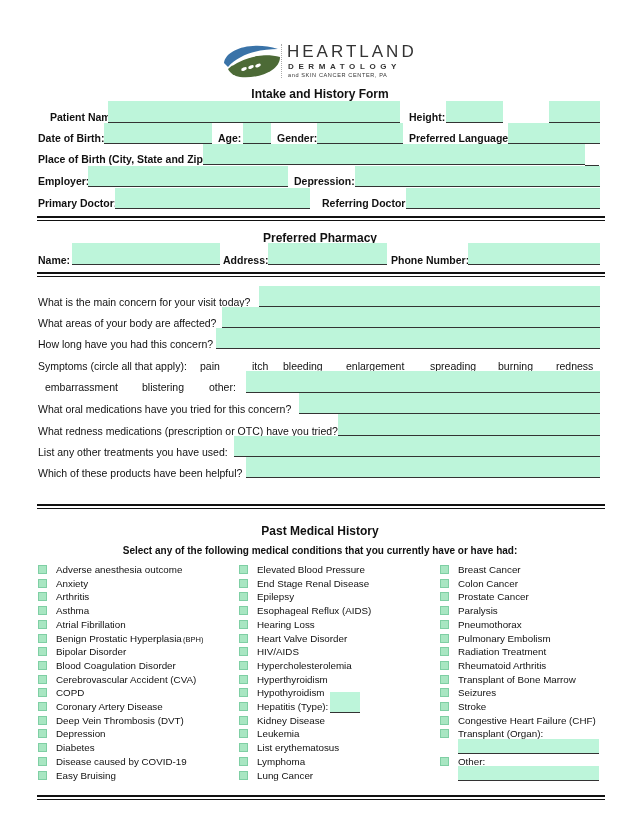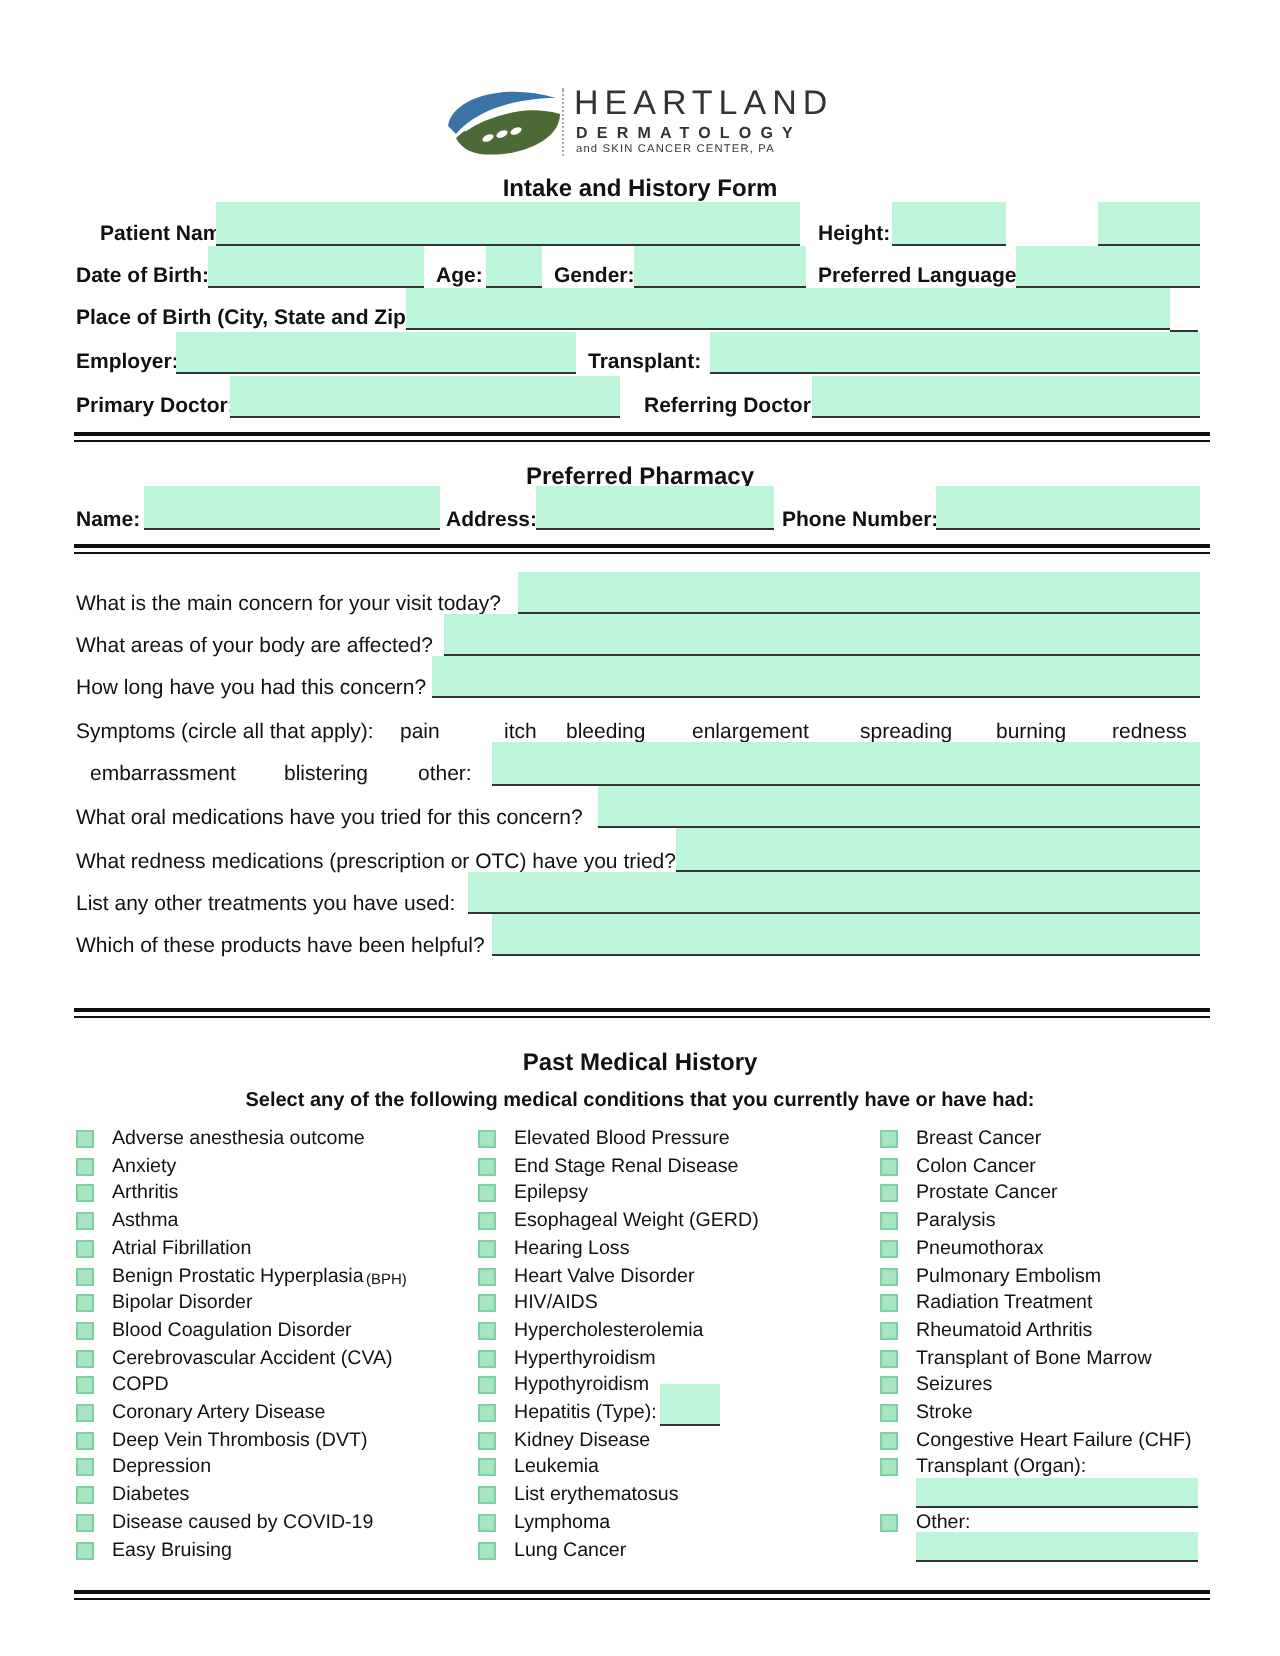--- a/index.html
+++ b/index.html
@@ -72,21 +72,21 @@
 <div class="field" style="left:317px;top:123px;width:86px;height:21px"><input type="text" style=""></div>
 <div class="lbl b" style="left:409px;top:132px">Preferred Language:</div>
 <div class="field" style="left:508px;top:123px;width:92px;height:21px"><input type="text" style=""></div>
 
 <div class="lbl b" style="left:38px;top:153px">Place of Birth (City, State and Zip):</div>
 <div class="field" style="left:203px;top:144px;width:382px;height:21px"><input type="text" style=""></div>
 <div class="uline" style="left:585px;top:164px;width:14px"></div>
 
 <div class="lbl b" style="left:38px;top:175px">Employer:</div>
 <div class="field" style="left:88px;top:166px;width:200px;height:21px"><input type="text" style=""></div>
-<div class="lbl b" style="left:294px;top:175px">Transplant:</div>
+<div class="lbl b" style="left:294px;top:175px">Depression:</div>
 <div class="field" style="left:355px;top:166px;width:245px;height:21px"><input type="text" style=""></div>
 
 <div class="lbl b" style="left:38px;top:197px">Primary Doctor:</div>
 <div class="field" style="left:115px;top:188px;width:195px;height:21px"><input type="text" style=""></div>
 <div class="lbl b" style="left:322px;top:197px">Referring Doctor:</div>
 <div class="field" style="left:406px;top:188px;width:194px;height:21px"><input type="text" style=""></div>
 
 <div class="dbl" style="top:216px"></div>
 
 <div class="title" style="top:231px">Preferred Pharmacy</div>
@@ -214,21 +214,21 @@
     <div class="cb-item" style="left: 239px; top: 576.7px;">
       <span class="cb"></span>
       <span class="cb-text">End Stage Renal Disease</span>
     </div>
     <div class="cb-item" style="left: 239px; top: 590.4px;">
       <span class="cb"></span>
       <span class="cb-text">Epilepsy</span>
     </div>
     <div class="cb-item" style="left: 239px; top: 604.1px;">
       <span class="cb"></span>
-      <span class="cb-text">Esophageal Weight (GERD)</span>
+      <span class="cb-text">Esophageal Reflux (AIDS)</span>
     </div>
     <div class="cb-item" style="left: 239px; top: 617.8px;">
       <span class="cb"></span>
       <span class="cb-text">Hearing Loss</span>
     </div>
     <div class="cb-item" style="left: 239px; top: 631.5px;">
       <span class="cb"></span>
       <span class="cb-text">Heart Valve Disorder</span>
     </div>
     <div class="cb-item" style="left: 239px; top: 645.2px;">

